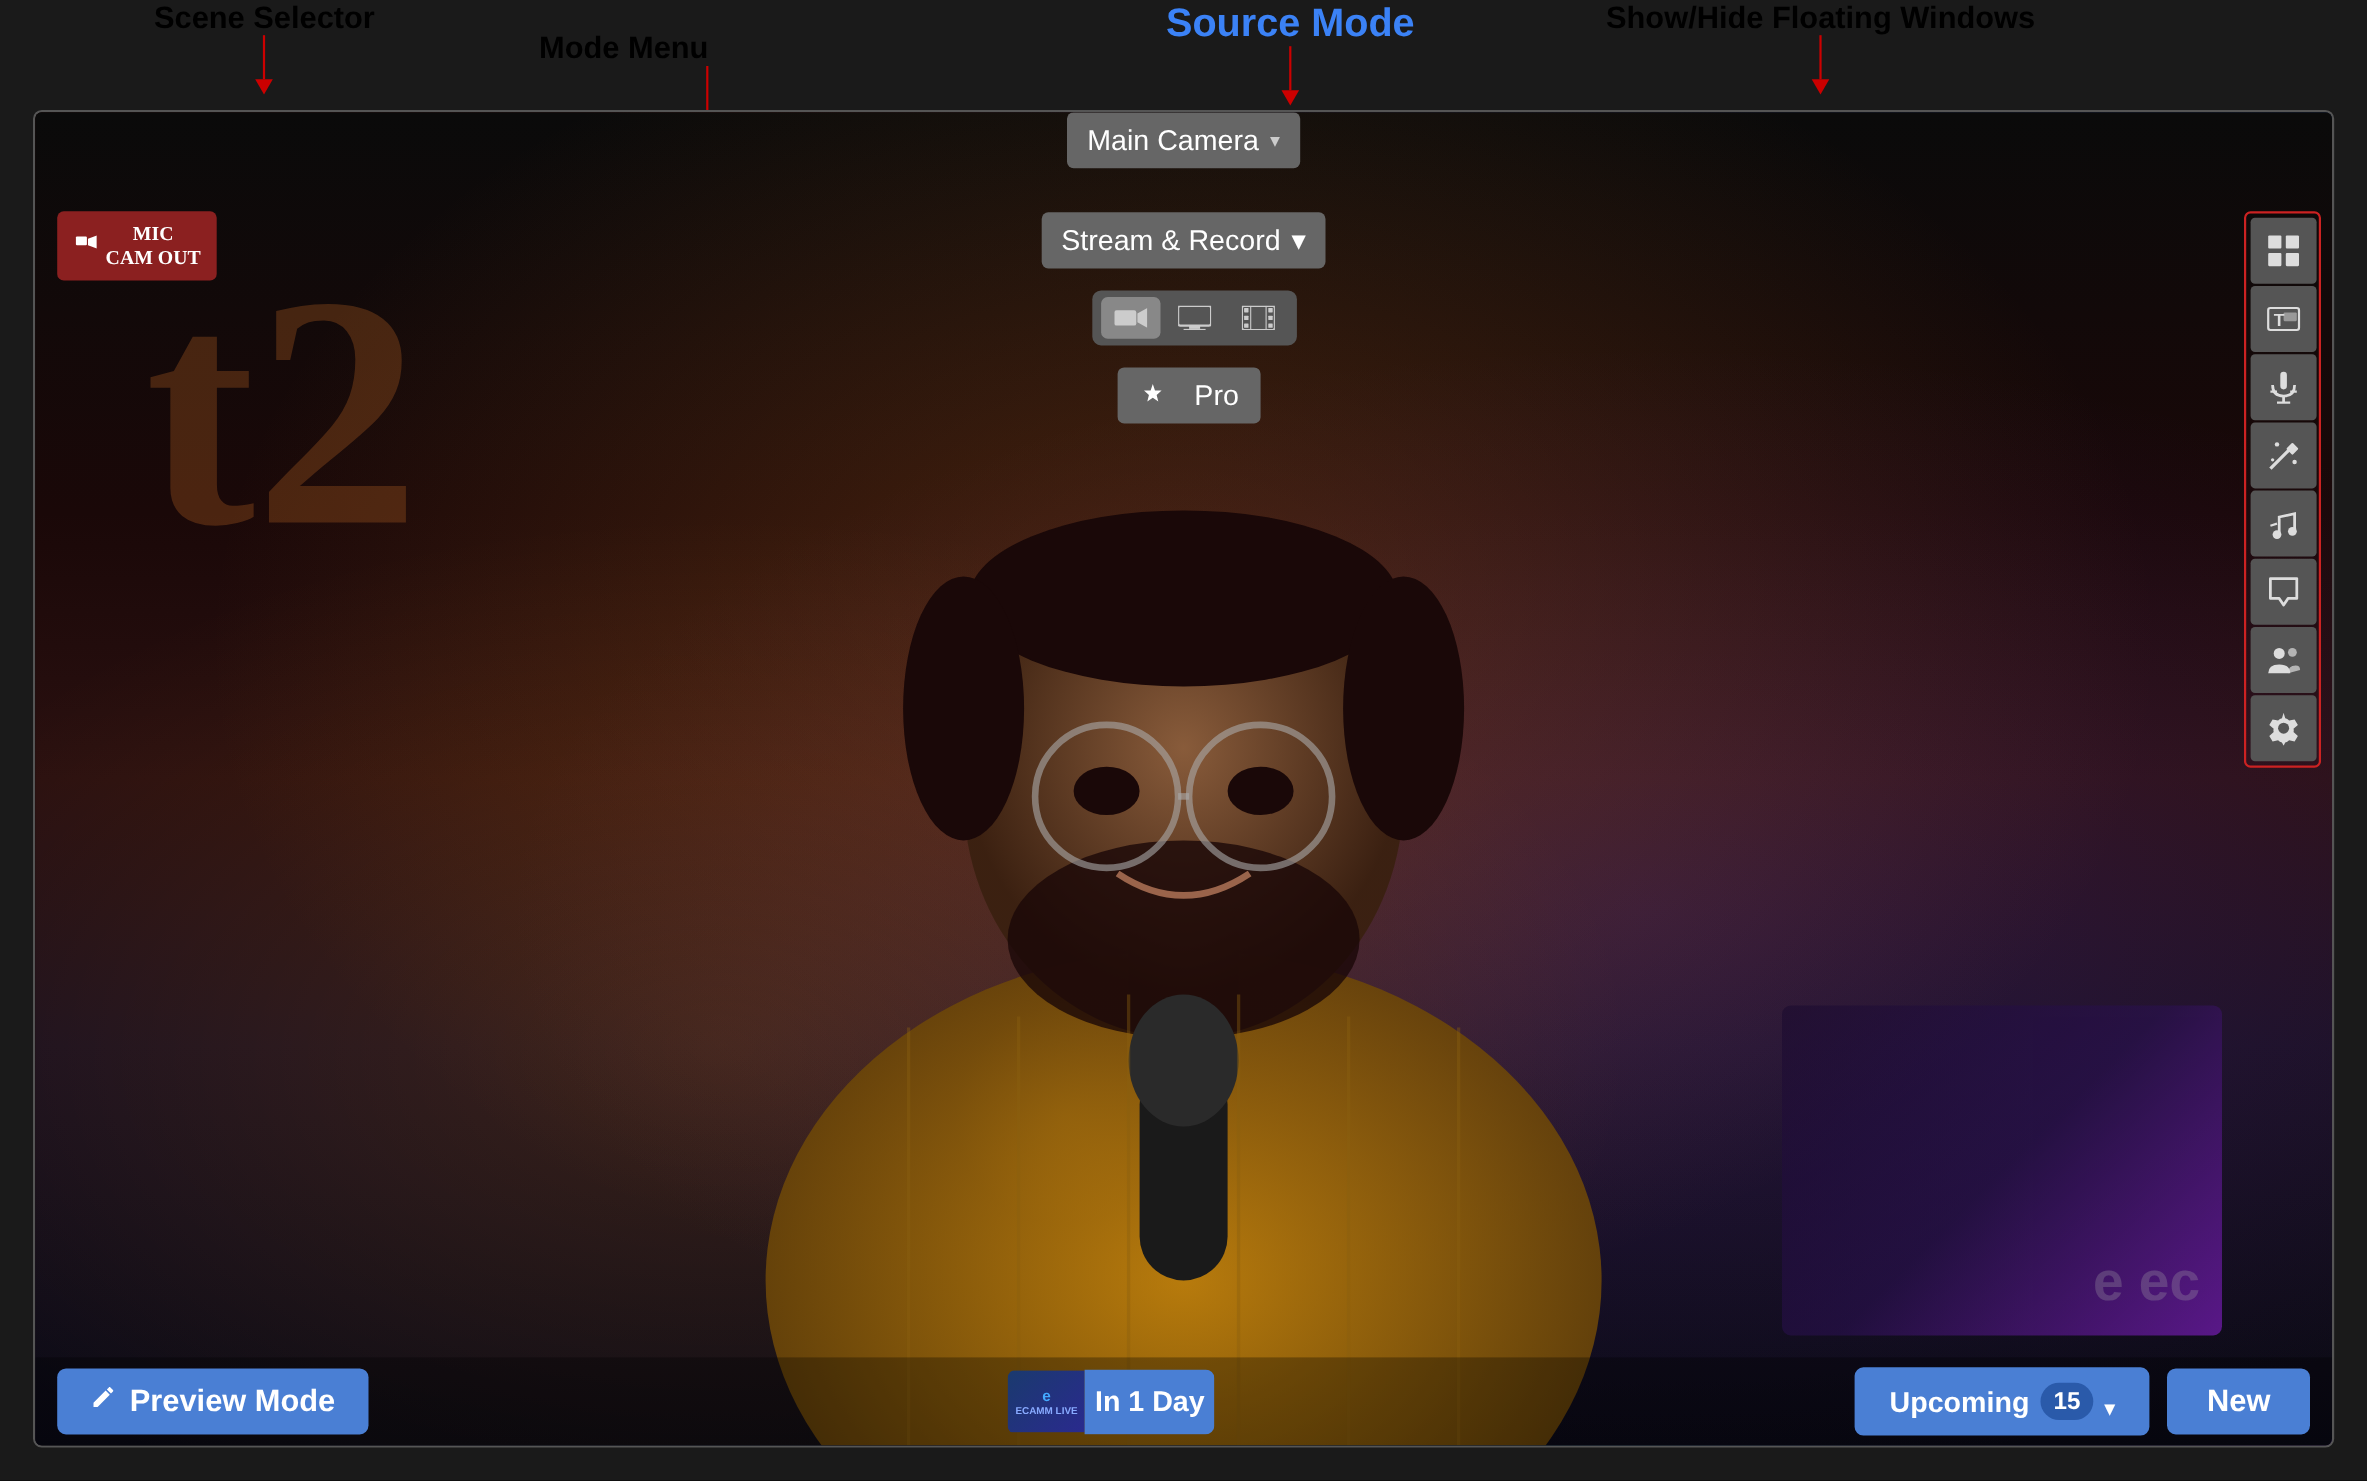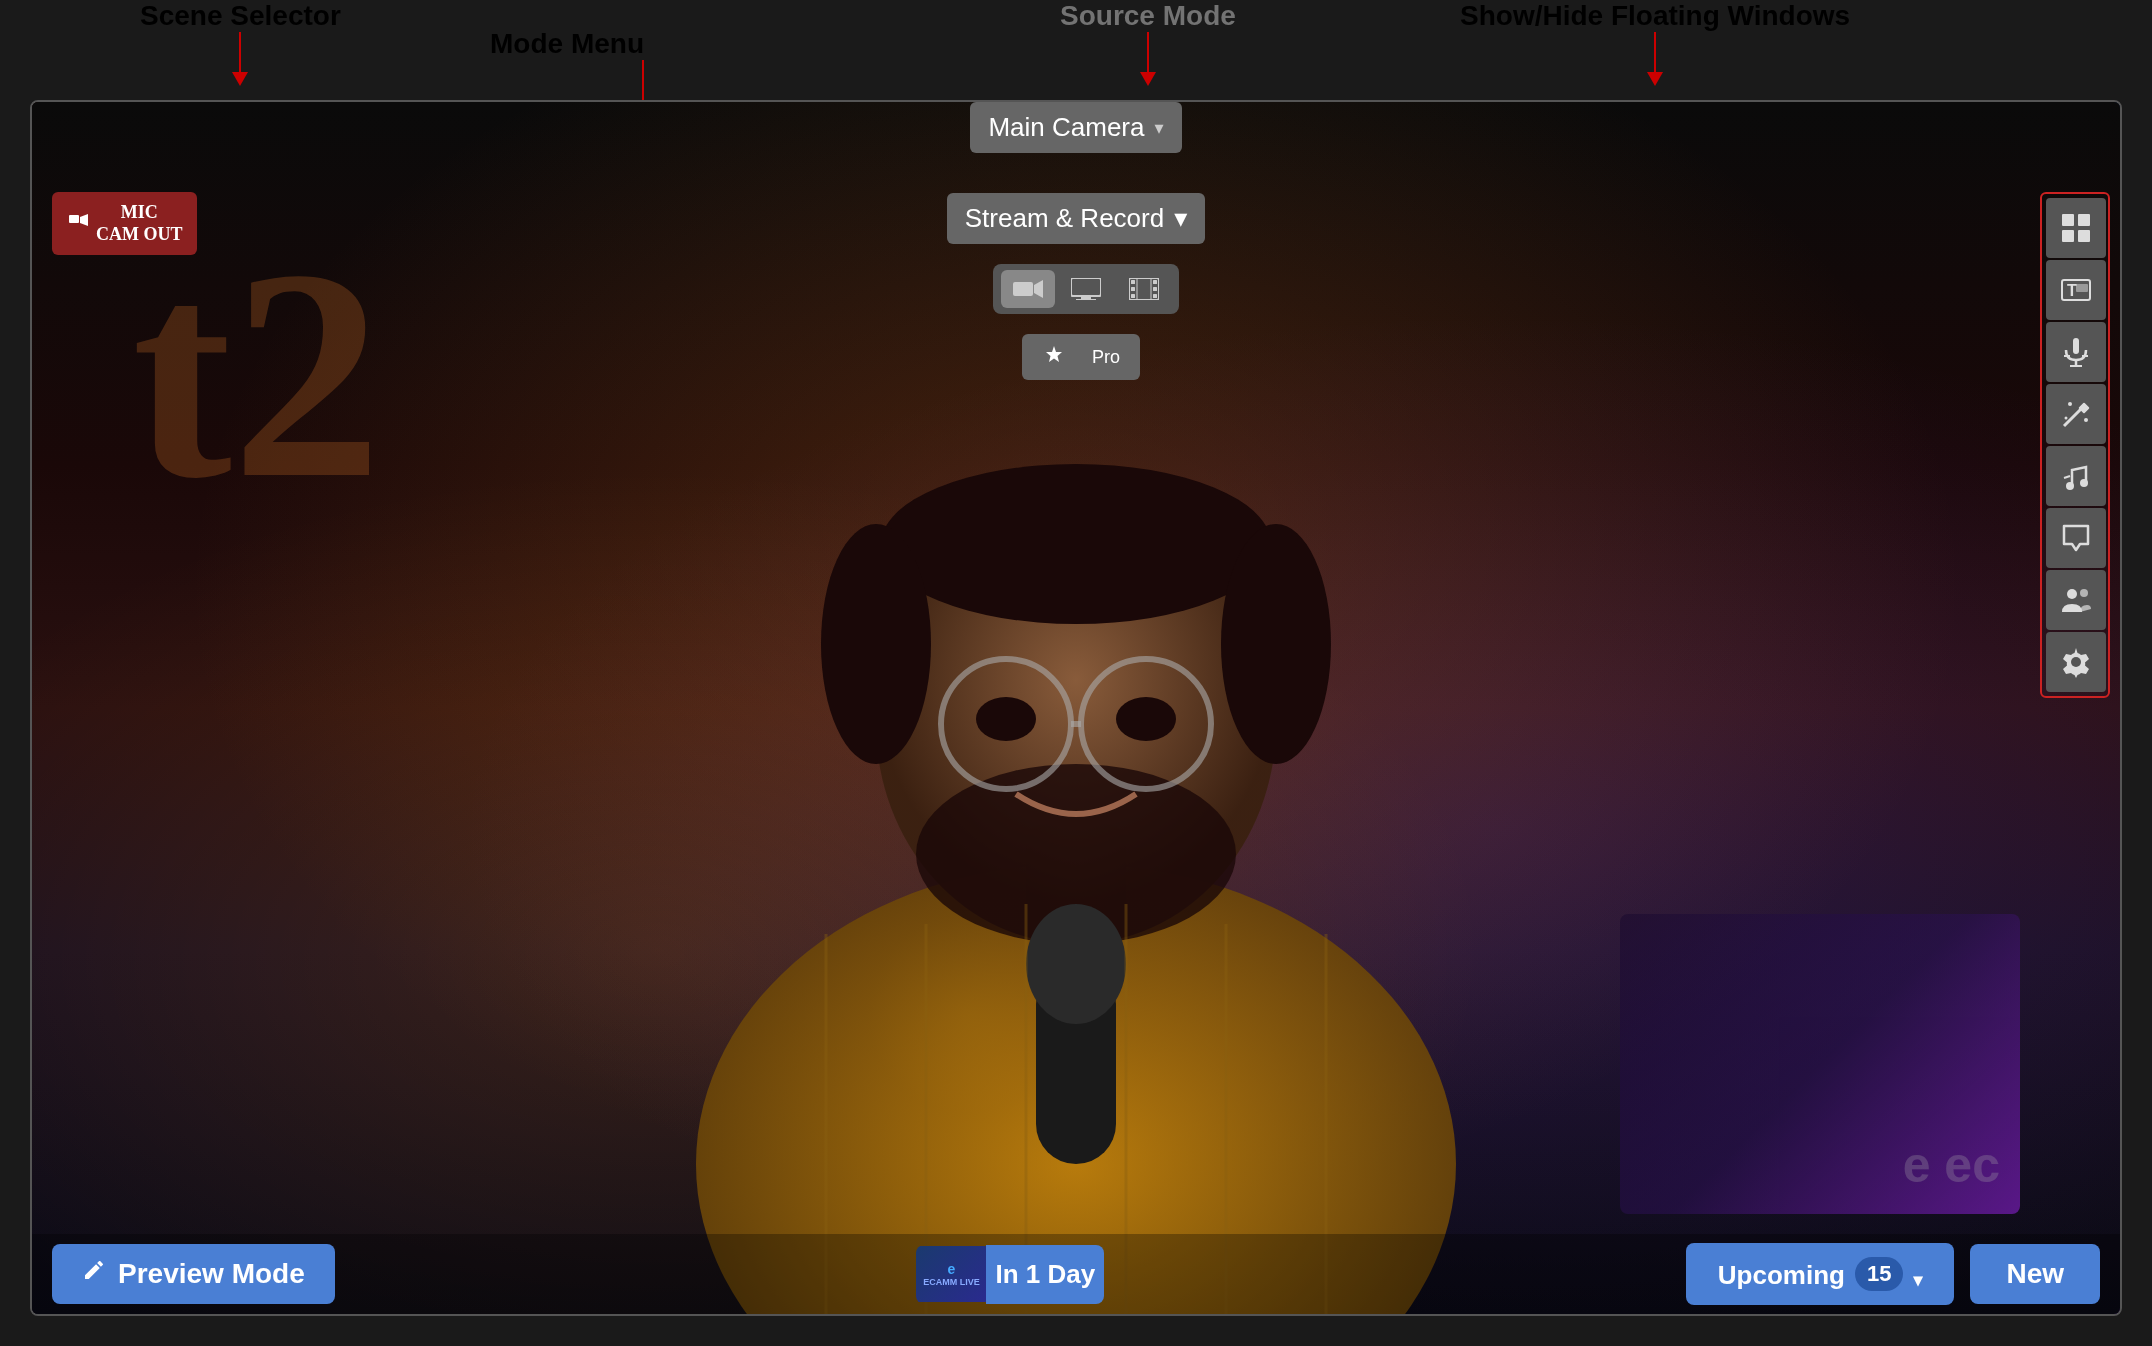--- a/index.html
+++ b/index.html
@@ -121,21 +121,21 @@
 
     .source-btn.active {
       background: #888;
     }
 
     .pro-btn {
       background: #666;
       border: none;
       border-radius: 6px;
       color: #fff;
-      font-size: 18px;
+      font-size: 26px;
       font-weight: 500;
       padding: 10px 20px;
       cursor: pointer;
       display: flex;
       align-items: center;
       gap: 26px;
       margin-left: 10px;
       text-align: center;
     }
 
@@ -353,21 +353,21 @@
     <div style="width:0;height:0;border-left:8px solid transparent;border-right:8px solid transparent;border-top:14px solid #cc0000;"></div>
   </div>
 
   <div style="position:absolute;left:490px;top:0;display:flex;flex-direction:column;align-items:flex-end;margin-top:28px;">
     <span style="font-size:28px;font-weight:700;color:#000;white-space:nowrap;">Mode Menu</span>
     <div style="width:2px;height:40px;background:#cc0000;"></div>
     <div style="width:0;height:0;border-left:8px solid transparent;border-right:8px solid transparent;border-top:14px solid #cc0000;"></div>
   </div>
 
   <div style="position:absolute;left:1060px;top:0;display:flex;flex-direction:column;align-items:center;">
-    <span style="font-size:28px;font-weight:700;color:#737373;white-space:nowrap;">Source Mode</span>
+    <span style="font-size:36px;font-weight:700;color:#3b82f6;white-space:nowrap;">Source Mode</span>
     <div style="width:2px;height:40px;background:#cc0000;"></div>
     <div style="width:0;height:0;border-left:8px solid transparent;border-right:8px solid transparent;border-top:14px solid #cc0000;"></div>
   </div>
 
   <div style="position:absolute;left:1460px;top:0;display:flex;flex-direction:column;align-items:center;">
     <span style="font-size:28px;font-weight:700;color:#000;white-space:nowrap;">Show/Hide Floating Windows</span>
     <div style="width:2px;height:40px;background:#cc0000;"></div>
     <div style="width:0;height:0;border-left:8px solid transparent;border-right:8px solid transparent;border-top:14px solid #cc0000;"></div>
   </div>
 </div>

